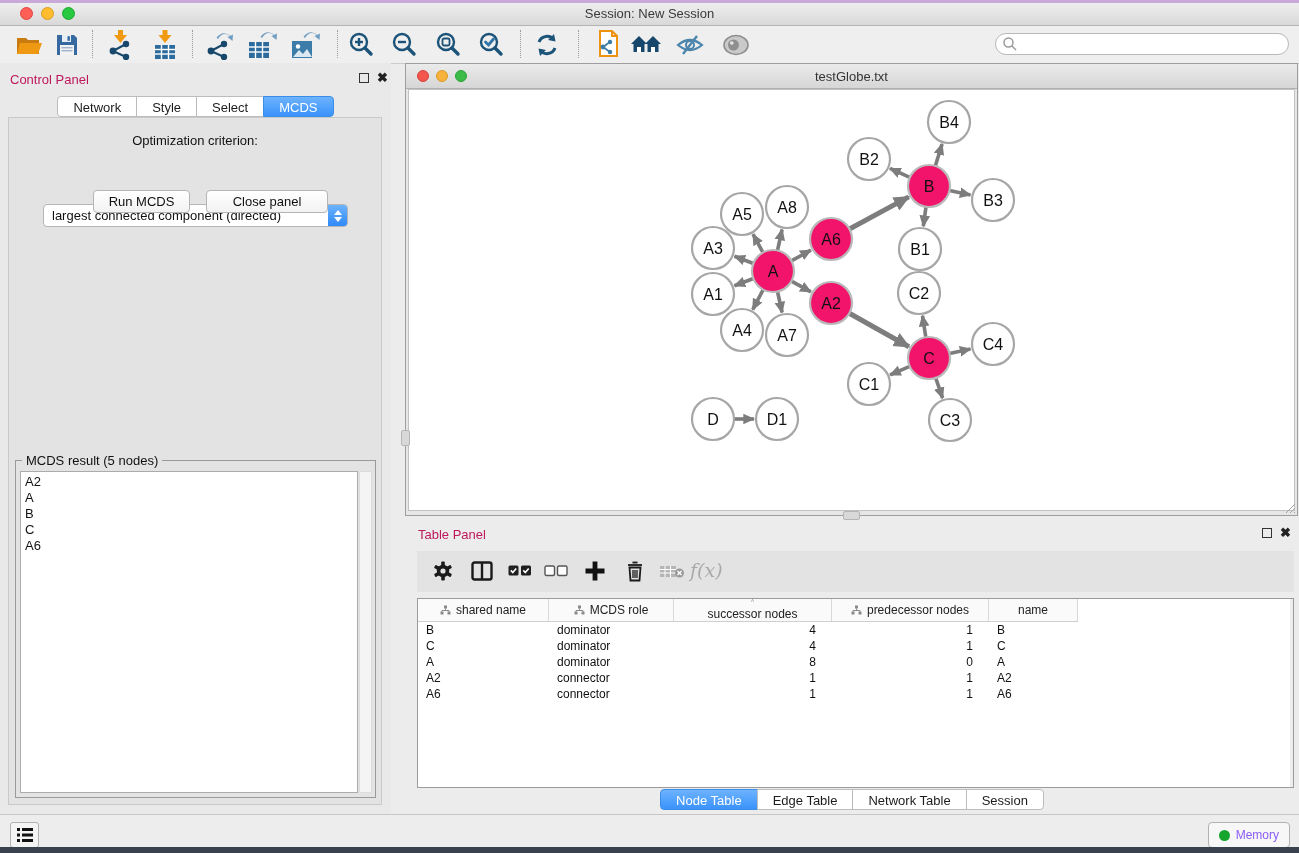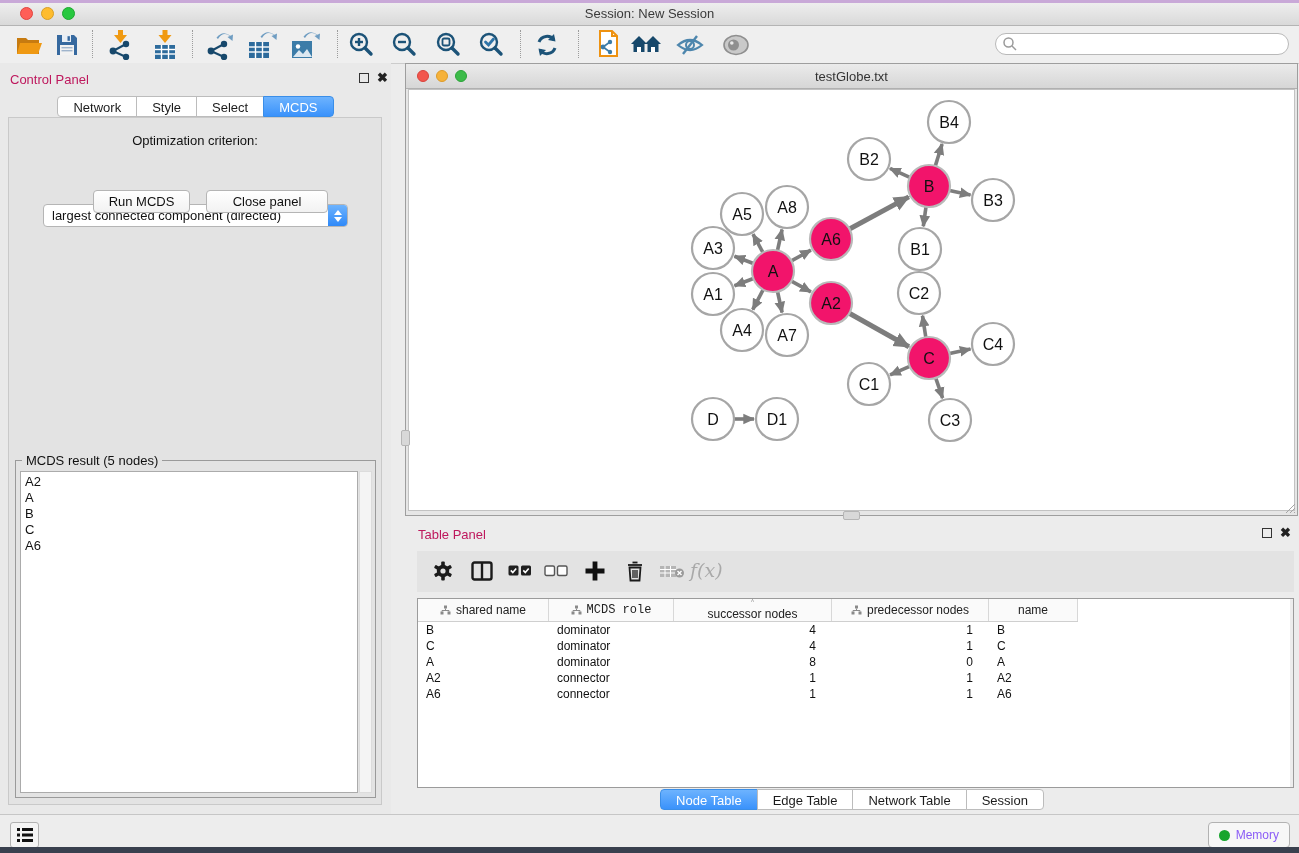--- a/index.html
+++ b/index.html
@@ -543,21 +543,21 @@
                 <rect x="4" y="0.5" width="3" height="3"></rect>
                 <rect x="0.5" y="6.5" width="3" height="3"></rect>
                 <rect x="7.5" y="6.5" width="3" height="3"></rect>
               </g>
               <g stroke="#8a8a8a" stroke-width="1" fill="none">
                 <path d="M5.5 3.5 v2 M2 6.5 v-1 h7 v1"></path>
               </g>
             </svg>
             <span>shared name</span>
           </div>
-          <div class="th" style="width: 125px; font-family: Liberation Mono, monospace;">
+          <div class="th" style="width: 125px;">
             <svg width="11" height="11" viewBox="0 0 11 11">
               <g fill="#8a8a8a">
                 <rect x="4" y="0.5" width="3" height="3"></rect>
                 <rect x="0.5" y="6.5" width="3" height="3"></rect>
                 <rect x="7.5" y="6.5" width="3" height="3"></rect>
               </g>
               <g stroke="#8a8a8a" stroke-width="1" fill="none">
                 <path d="M5.5 3.5 v2 M2 6.5 v-1 h7 v1"></path>
               </g>
             </svg>

